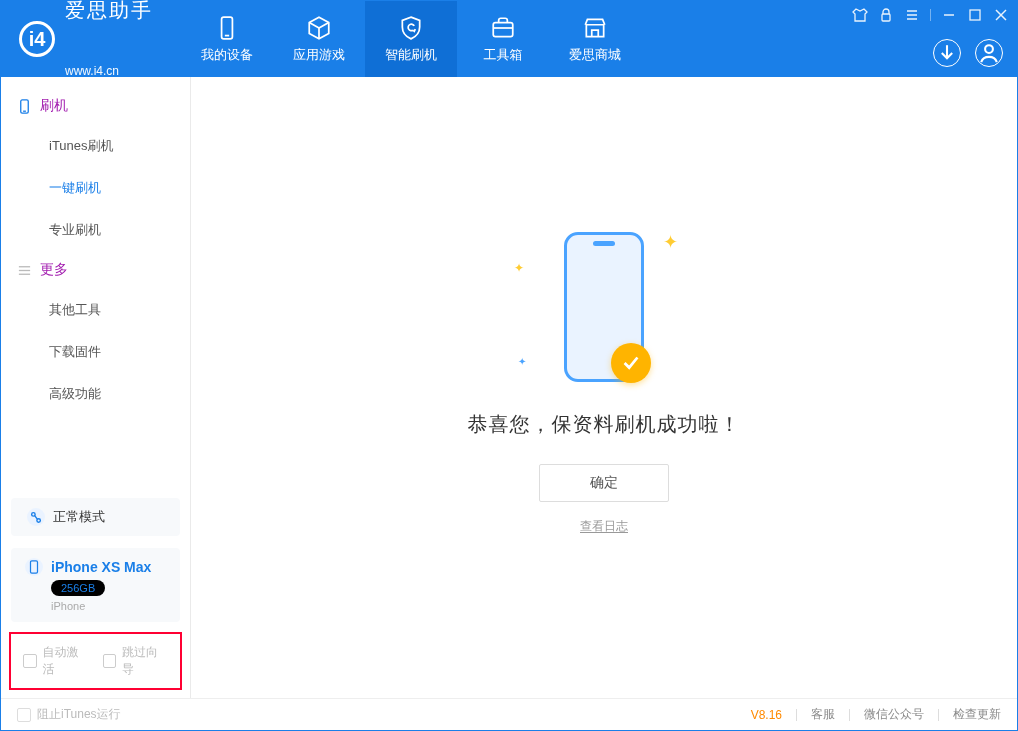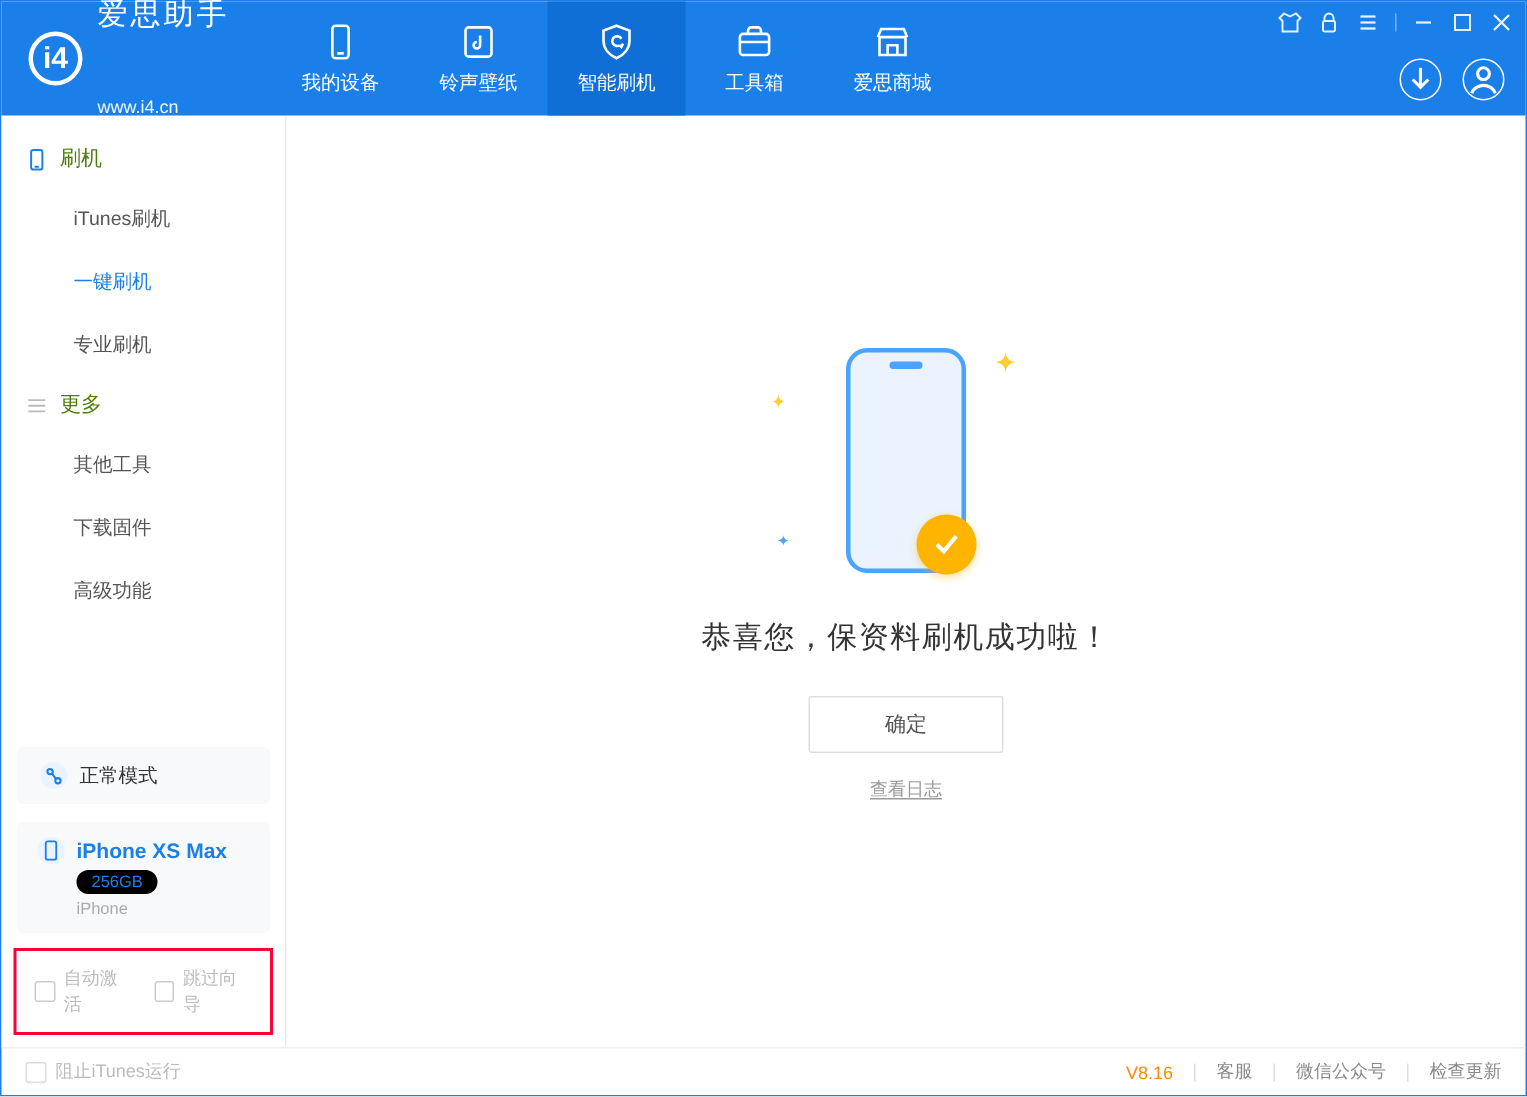--- a/index.html
+++ b/index.html
@@ -26,21 +26,21 @@
 .win-controls .sep { width: 1px; height: 12px; background: rgba(255,255,255,0.4); }
 
 .header-right-circles { position: absolute; right: 14px; bottom: 10px; display: flex; gap: 14px; }
 .hcircle { width: 28px; height: 28px; border: 1.5px solid #fff; border-radius: 50%; display: flex; align-items: center; justify-content: center; cursor: pointer; }
 .hcircle svg { stroke: #fff; }
 
 
 .body { flex: 1; display: flex; min-height: 0; }
 .sidebar { width: 190px; border-right: 1px solid #eaeaea; display: flex; flex-direction: column; background: #fff; }
 .side-scroll { flex: 1; overflow: auto; padding-top: 10px; }
-.side-group-head { display: flex; align-items: center; gap: 8px; padding: 10px 16px; font-size: 14px; color: #4d7c0f; font-weight: 500; }
+.side-group-head { display: flex; align-items: center; gap: 8px; padding: 10px 16px; font-size: 14px; color: #a21caf; font-weight: 500; }
 .side-group-head svg { width: 15px; height: 15px; }
 .side-item { padding: 12px 16px 12px 48px; font-size: 13px; color: #555; cursor: pointer; }
 .side-item.active { color: #1a7fe8; }
 
 .device-block { padding: 10px 14px; background:#f7f9fb; margin:6px 10px; border-radius:4px;}
 .mode-row { display: flex; align-items: center; gap: 8px; padding: 10px 16px; font-size: 13px; color: #333;}
 .mode-icon { width: 18px; height: 18px; border-radius: 50%; background: #eaf3ff; display: flex; align-items: center; justify-content: center; }
 .mode-icon svg { width: 14px; height: 14px; }
 .device-name { color: #1a7fe8; font-weight: 600; font-size: 14px; }
 .device-cap { display:inline-block; background:#000000; color:#1a7fe8; border-radius:10px; font-size:11px; padding:2px 10px; margin-top:4px;}
@@ -91,25 +91,25 @@
           <svg viewBox="0 0 24 24" fill="none" stroke="#fff" stroke-width="1.6">
               <rect x="7" y="2" width="10" height="20" rx="2"></rect>
               <line x1="10" y1="19" x2="14" y2="19"></line>
             </svg>
         </span>
         <span>我的设备</span>
       </div>
       <div class="nav-item">
         <span class="nav-icon-wrap">
           <svg viewBox="0 0 24 24" fill="none" stroke="#fff" stroke-width="1.6">
-              <rect x="4" y="3" width="16" height="18" rx="2"></rect>
-              <path d="M13 8v6a2 2 0 11-2-2"></path>
-            </svg>
-        </span>
-        <span>铃声壁纸</span>
+              <path d="M12 2l9 5v10l-9 5-9-5V7l9-5z"></path>
+              <path d="M12 12l9-5M12 12v10M12 12L3 7"></path>
+            </svg>
+        </span>
+        <span>应用游戏</span>
       </div>
       <div class="nav-item active">
         <span class="nav-icon-wrap">
           <svg viewBox="0 0 24 24" fill="none" stroke="#fff" stroke-width="1.6">
               <path d="M12 2l8 3v6c0 5-3.5 9-8 11-4.5-2-8-6-8-11V5l8-3z"></path>
               <path d="M15 10a3 3 0 10-1 4"></path>
               <path d="M14 14l1 1 1-2"></path>
             </svg>
         </span>
         <span>智能刷机</span>

